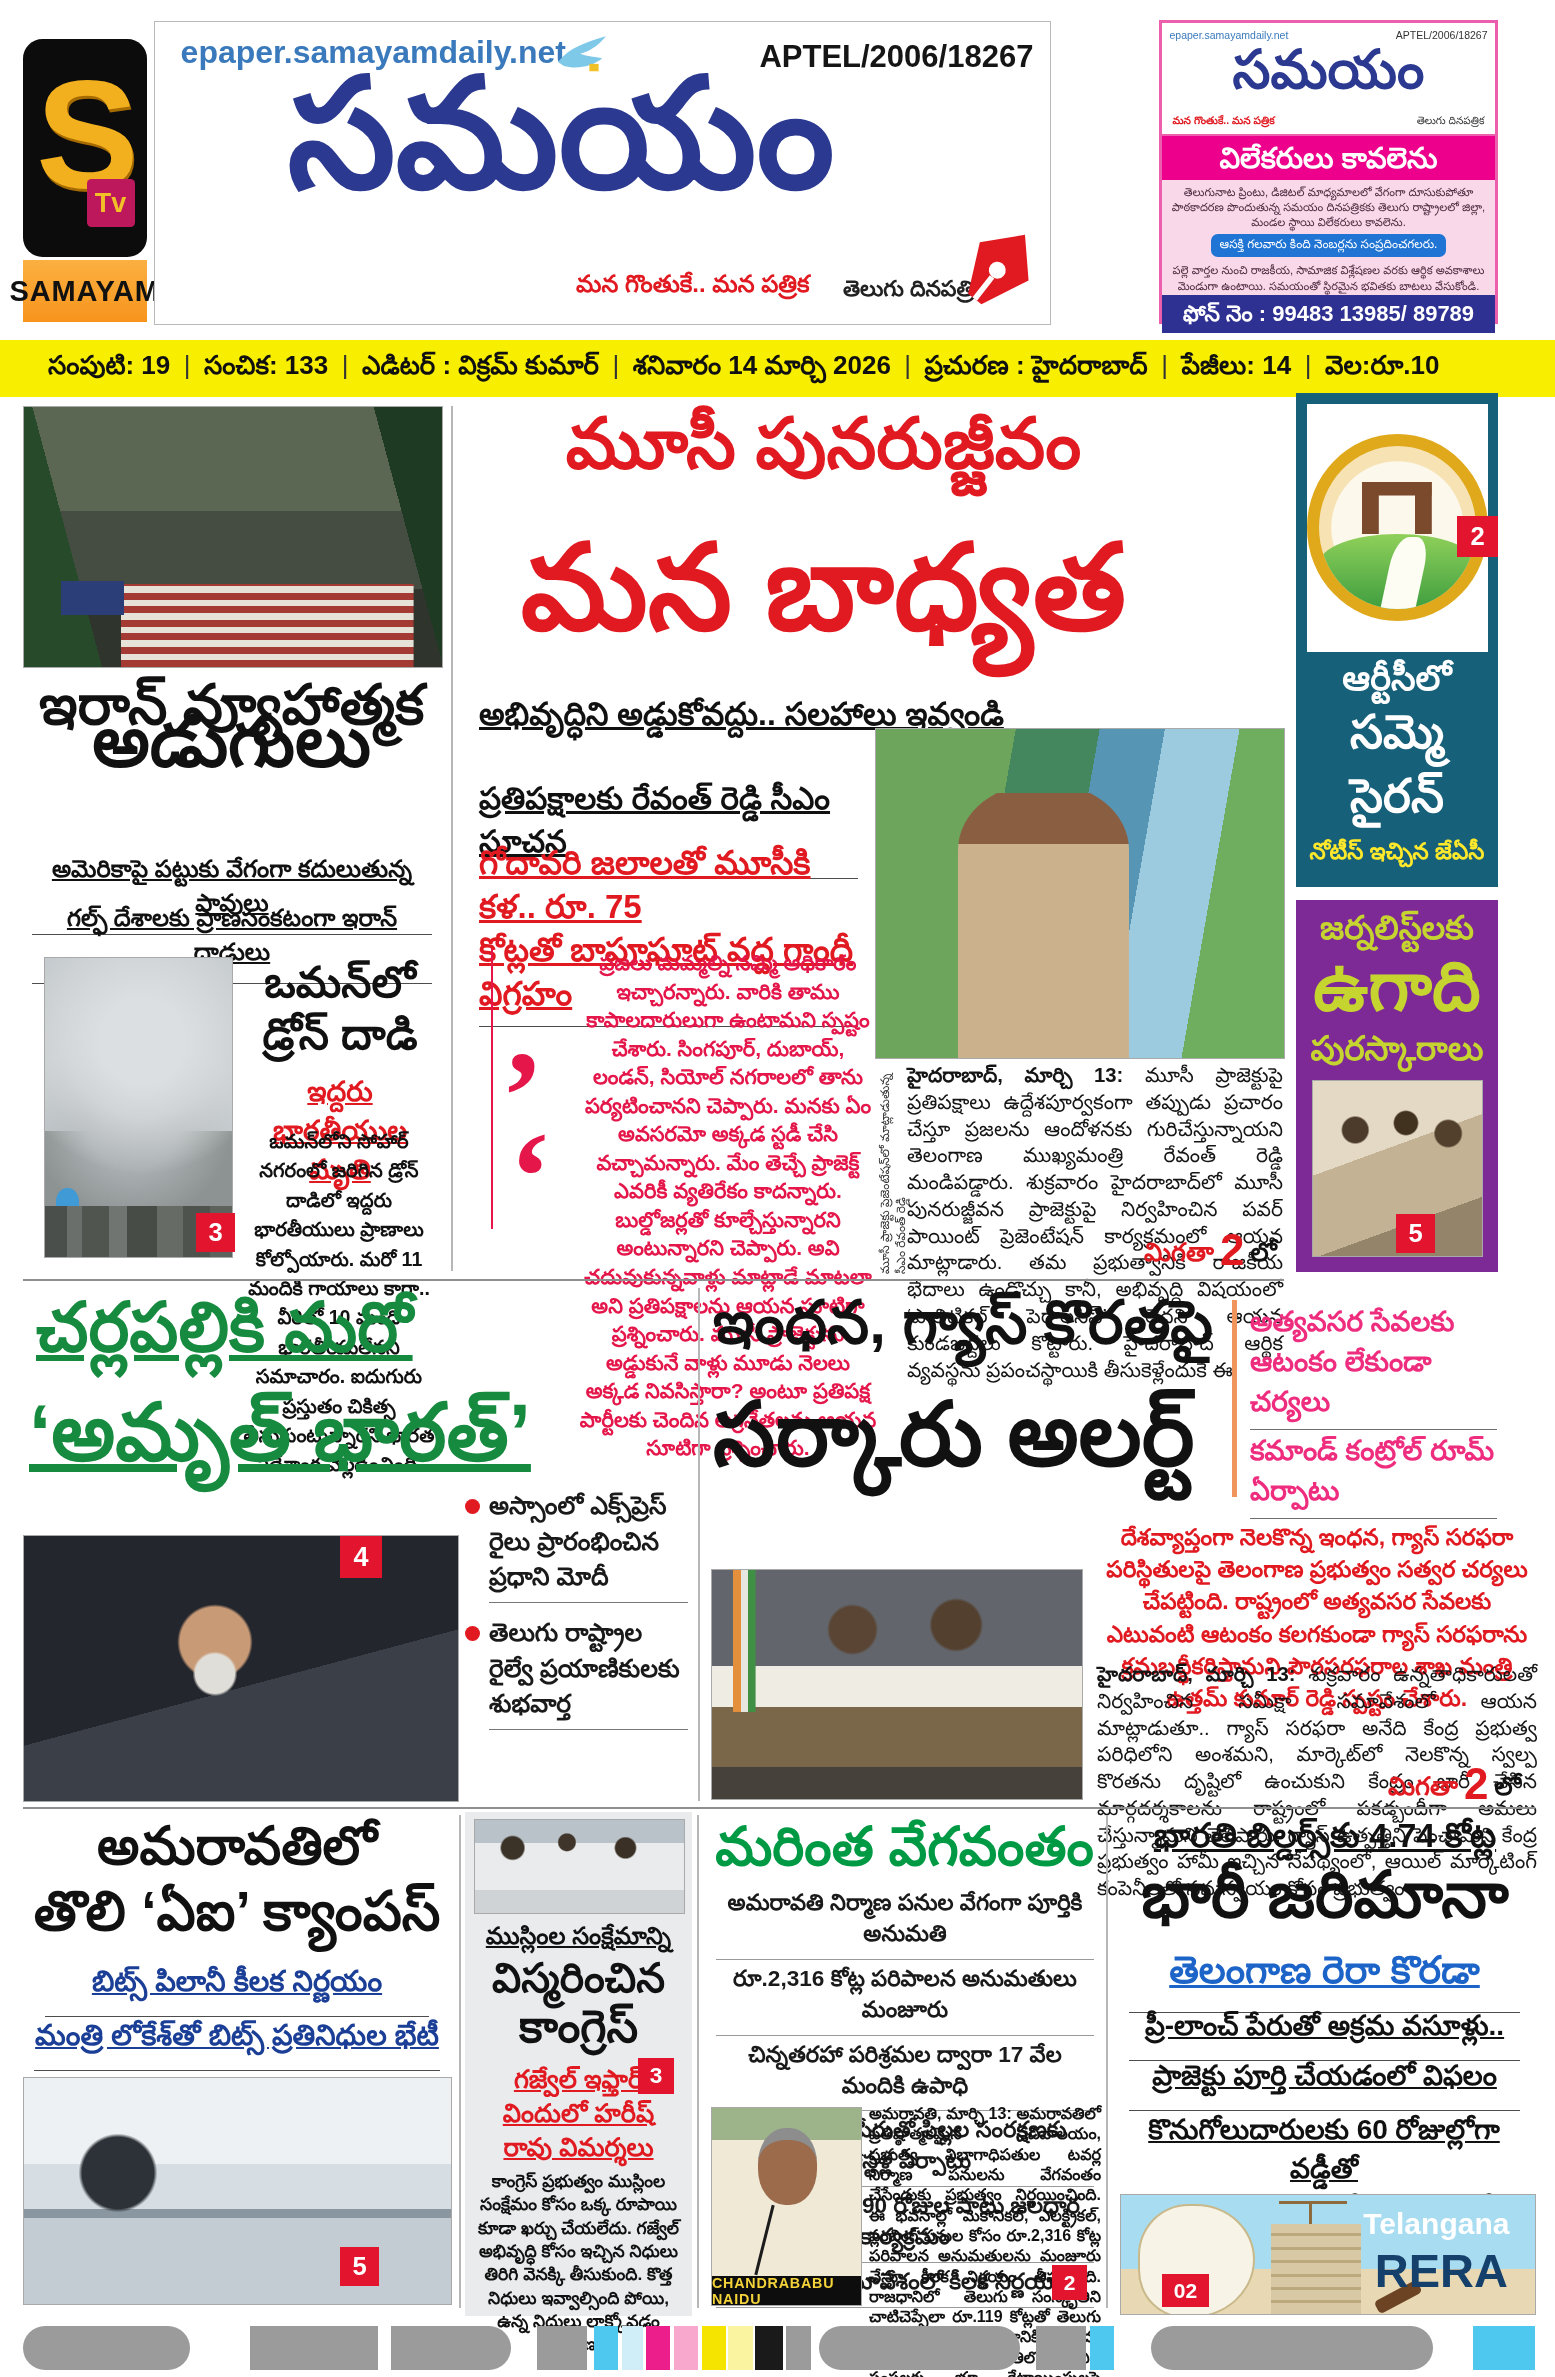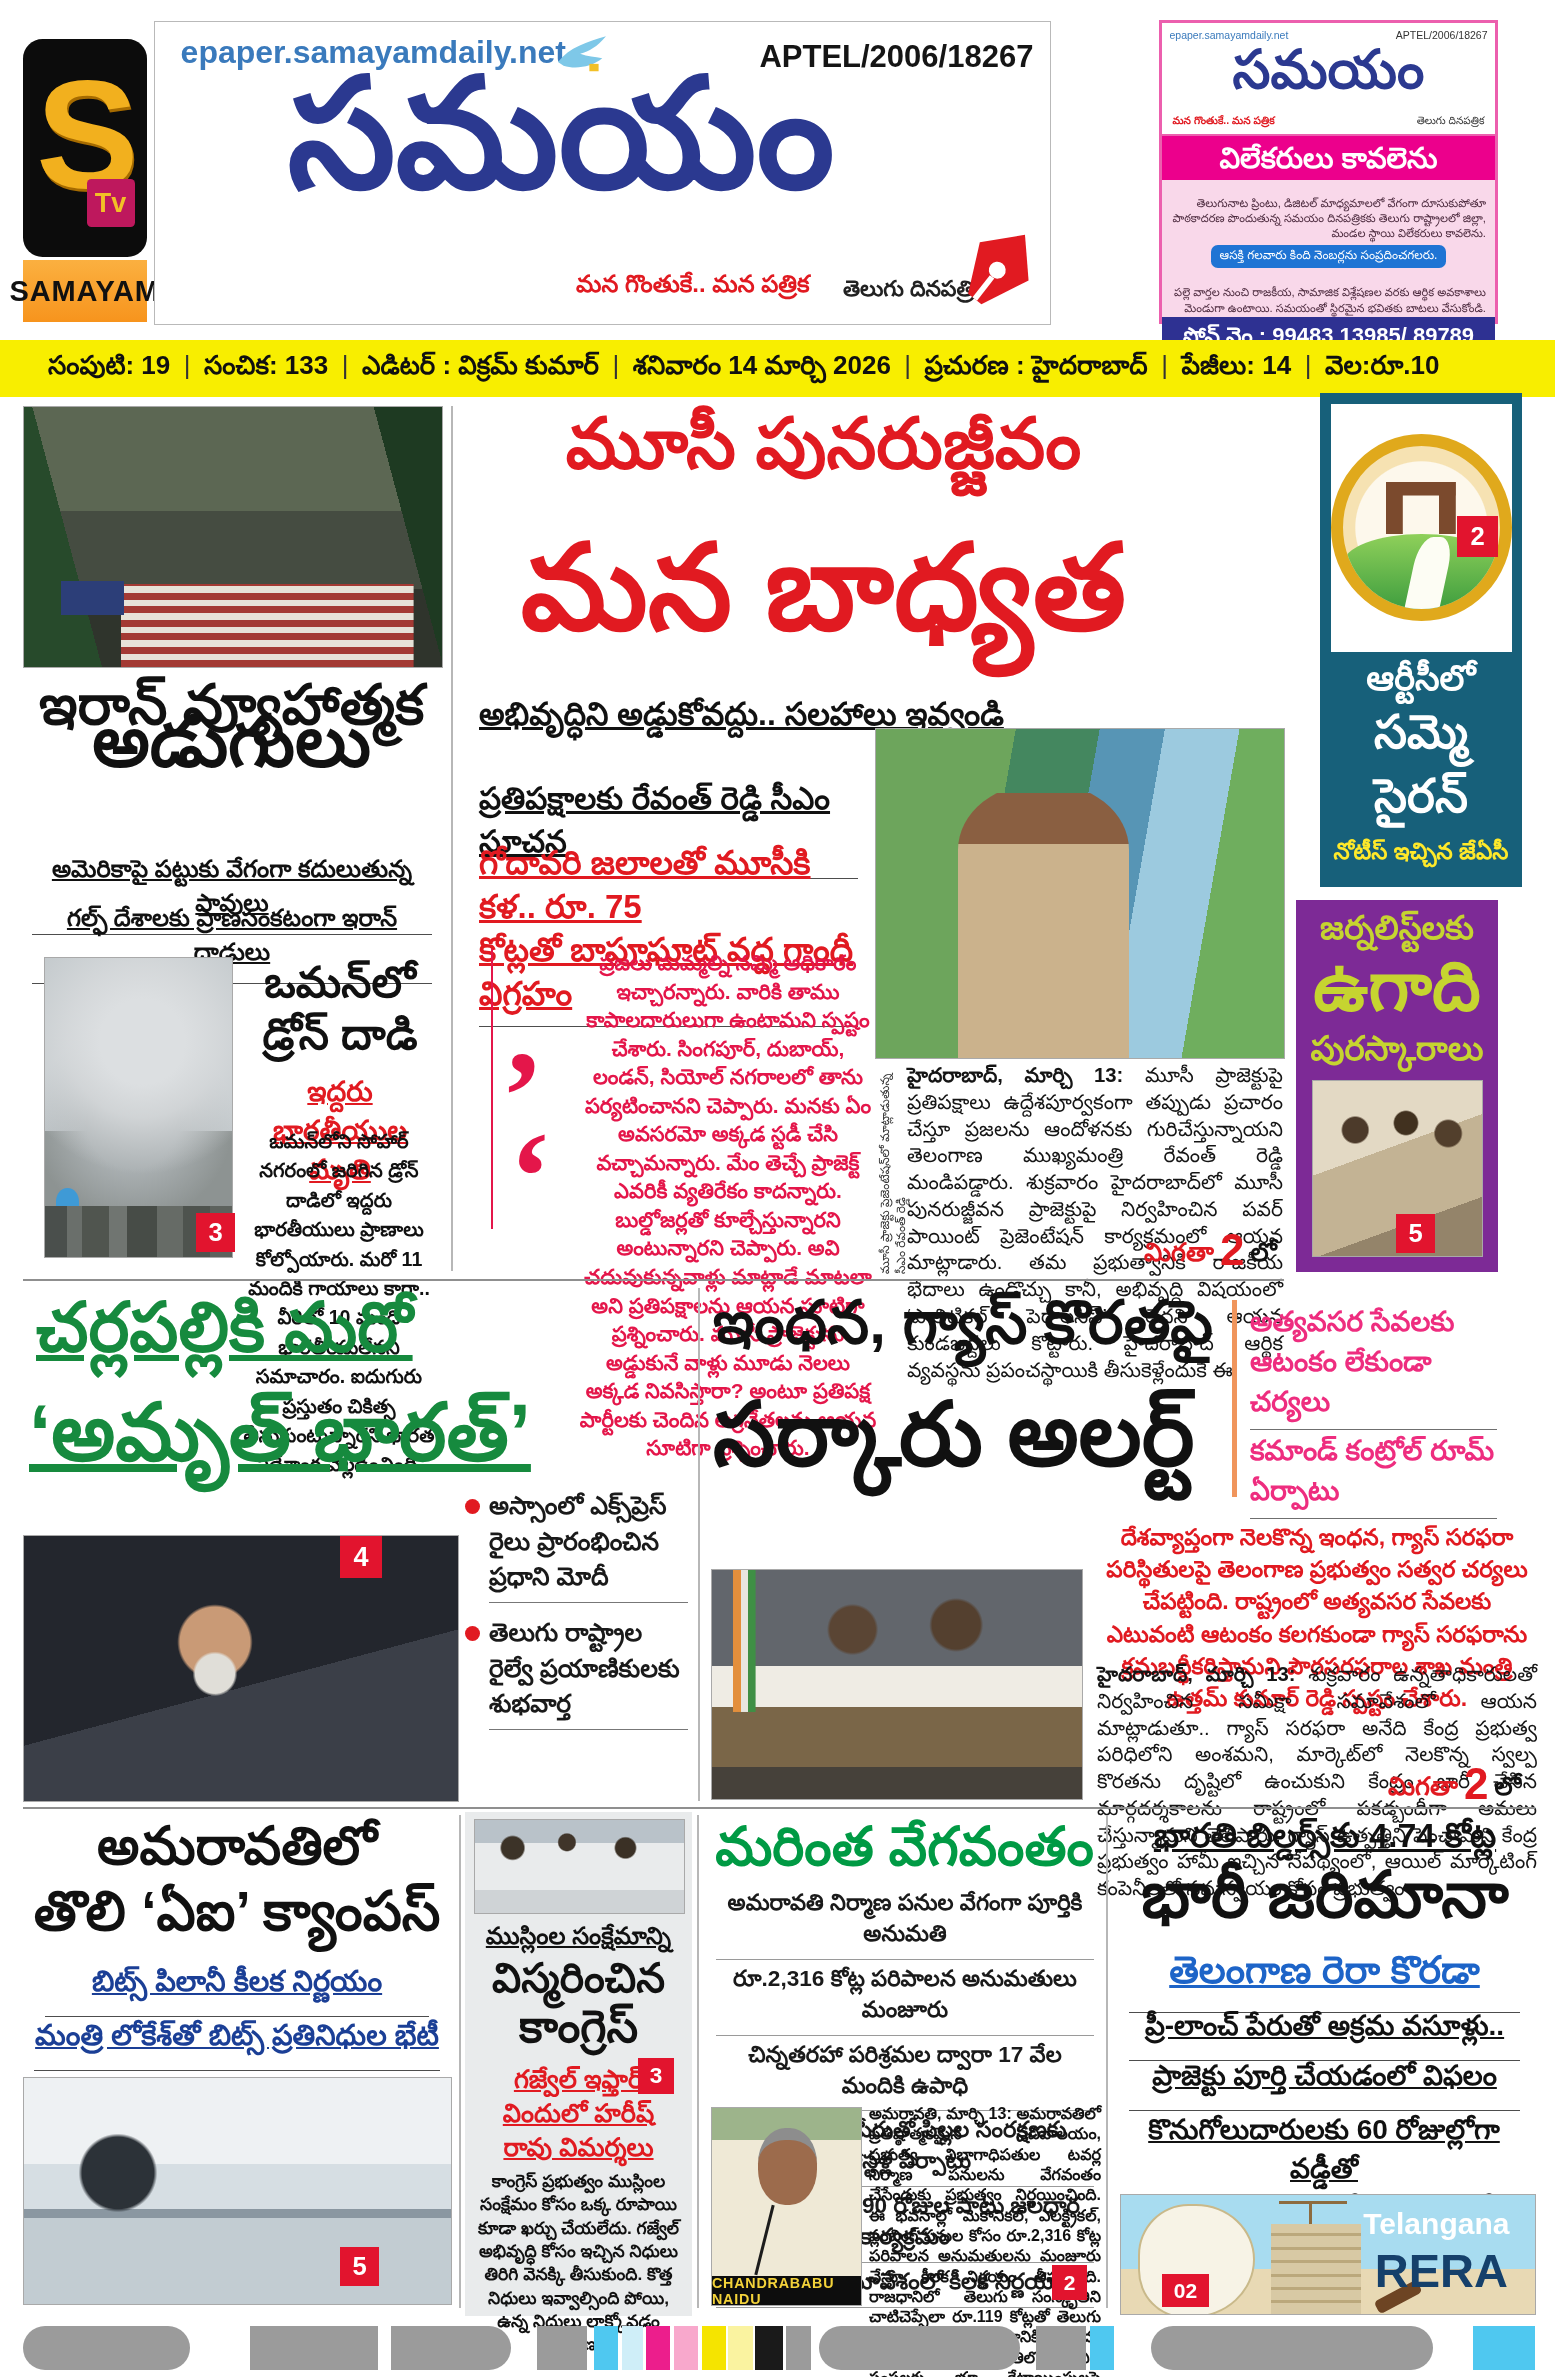--- a/index.html
+++ b/index.html
@@ -27,21 +27,21 @@
 
   
   .ad{position:absolute;left:1159px;top:19.6px;width:339px;height:304px;background:#f9d8ea;border:3px solid #ec5fae;box-sizing:border-box;display:flex;flex-direction:column;}
   .ad-mini{background:#fff;border-bottom:2.3px solid #ec5fae;height:111px;position:relative;flex:none;}
   .ad-mini-url{position:absolute;left:7.5px;top:6px;font-size:10.5px;color:#3a7abc;}
   .ad-mini-reg{position:absolute;right:7.5px;top:6px;font-size:10.5px;color:#333;}
   .ad-mini-title{position:absolute;left:0;right:0;top:19.6px;text-align:center;font-size:54px;font-weight:900;color:#2b3990;line-height:1;}
   .ad-mini-tag{position:absolute;left:10.5px;bottom:4.5px;font-size:10.5px;color:#e11a21;font-weight:700;}
   .ad-mini-type{position:absolute;right:10.5px;bottom:4.5px;font-size:10.5px;color:#333;}
   .ad-head{background:#ec008c;color:#fff;font-size:29px;font-weight:900;text-align:center;height:44px;line-height:44px;flex:none;}
-  .ad-body{font-size:11.3px;line-height:1.35;color:#4c2a3e;padding:5.3px 9px 1.5px;text-align:right;margin-top:11px;}
+  .ad-body{font-size:11.3px;line-height:1.35;color:#4c2a3e;padding:5.3px 9px 1.5px;text-align:center;}
   .ad-note{align-self:center;background:#1f74d4;color:#fff;font-size:12px;border-radius:6.8px;padding:3px 9px;margin:1.5px 0;}
   .ad-phone{margin-top:auto;background:#2e3192;color:#fff;font-size:22px;font-weight:800;text-align:center;height:38px;line-height:38px;flex:none;}
 
   
   .infobar{position:absolute;left:0;top:340px;width:1555px;height:57px;background:#f8ee00;display:flex;align-items:center;padding-left:48px;box-sizing:border-box;}
   .infobar span{font-size:26px;font-weight:800;color:#101010;}
   .infobar span.item::after{content:"|";margin:0 13.5px;font-weight:400;color:#333;}
 
   
   .red{color:#e11a21;}
@@ -65,21 +65,21 @@
   .bodytxt{font-size:20.3px;line-height:1.32;color:#151515;text-align:justify;}
   .dl{font-weight:800;}
   .more{white-space:nowrap;}
   .more .m1{color:#e11a21;font-size:25.6px;font-weight:800;}
   .more .m2{color:#e11a21;font-size:44px;font-weight:900;margin:0 6px;vertical-align:-4.5px;}
   .more .m3{color:#111;font-size:25.6px;font-weight:800;}
 
   .vcaption{position:absolute;left:877px;top:1062px;height:212px;width:22.6px;writing-mode:vertical-rl;transform:rotate(180deg);font-size:12px;color:#333;}
 
   
-  .rtc-box{position:absolute;left:1296px;top:393px;width:202px;height:494px;background:#17607a;margin-left:24px;}
+  .rtc-box{position:absolute;left:1296px;top:393px;width:202px;height:494px;background:#17607a;}
   .rtc-panel{position:absolute;left:10.5px;top:10.5px;width:181px;height:248px;background:#fff;display:flex;align-items:center;justify-content:center;}
   .tsrtc{position:relative;width:163px;height:163px;border-radius:50%;background:radial-gradient(circle,#fdf8ec 58%,#f6e2b2 59% 100%);border:12px solid #e0a91c;overflow:hidden;}
   .t-green{position:absolute;bottom:0;left:0;width:100%;height:46%;background:linear-gradient(180deg,#8fd05a,#3f9e3f);border-radius:50% 50% 0 0/40% 40% 0 0;}
   .t-road{position:absolute;bottom:0;left:44%;width:22%;height:44%;background:#fdfdf4;transform:skewX(-12deg);border-radius:40% 40% 0 0;}
   .t-arch{position:absolute;top:22%;left:28%;width:44%;height:32%;
      background:linear-gradient(#7b4a2d,#7b4a2d) top/100% 26% no-repeat,
                 linear-gradient(#7b4a2d,#7b4a2d) left/24% 100% no-repeat,
                 linear-gradient(#7b4a2d,#7b4a2d) right/24% 100% no-repeat;}
   .rtc-l{position:absolute;left:0;width:100%;text-align:center;color:#fff;font-weight:900;}
   .rtc-sub{position:absolute;left:0;width:100%;text-align:center;color:#ffe92a;font-weight:800;font-size:23px;}

